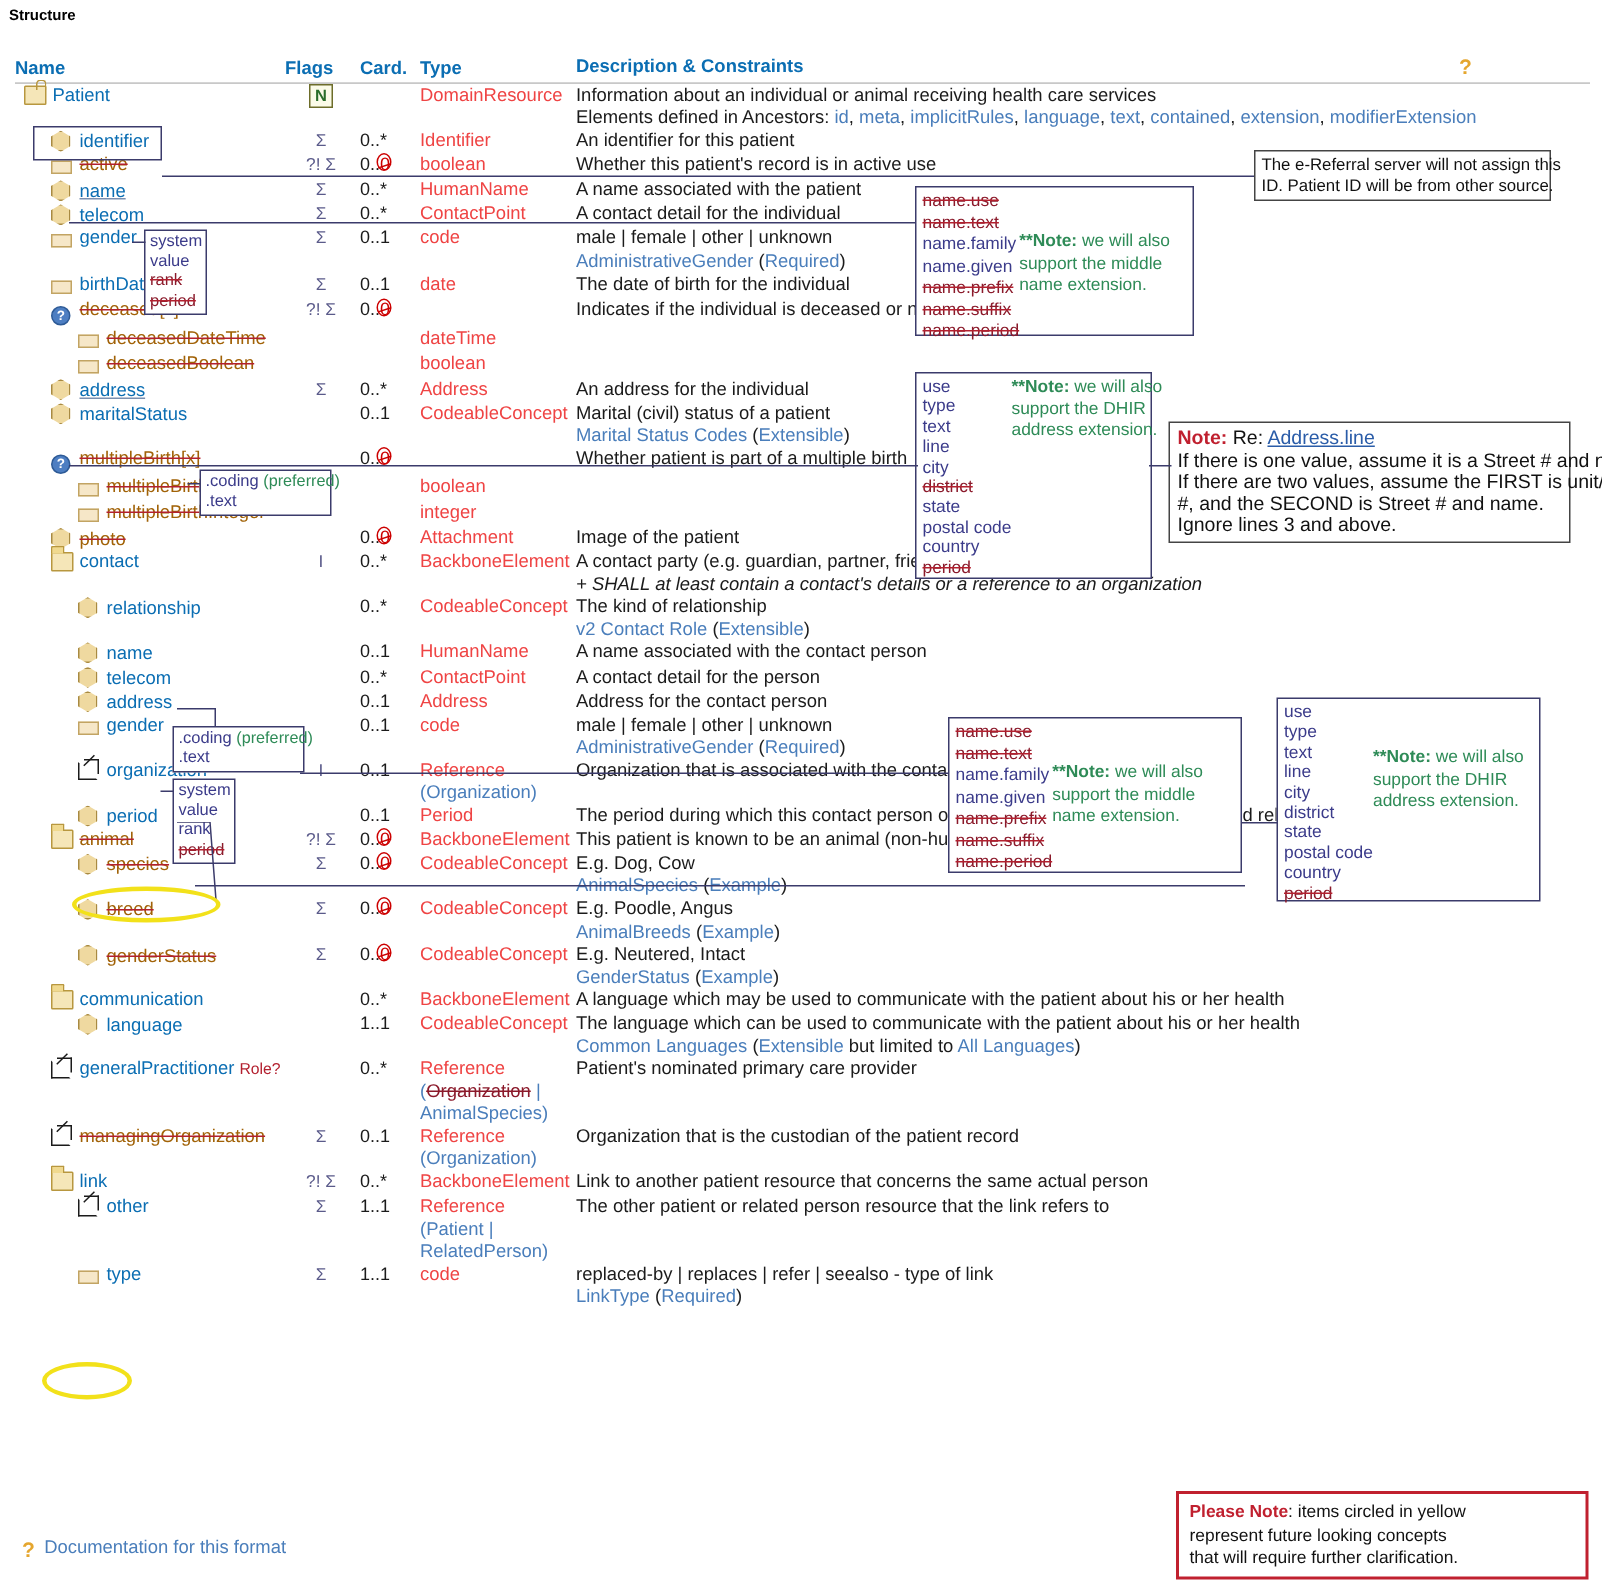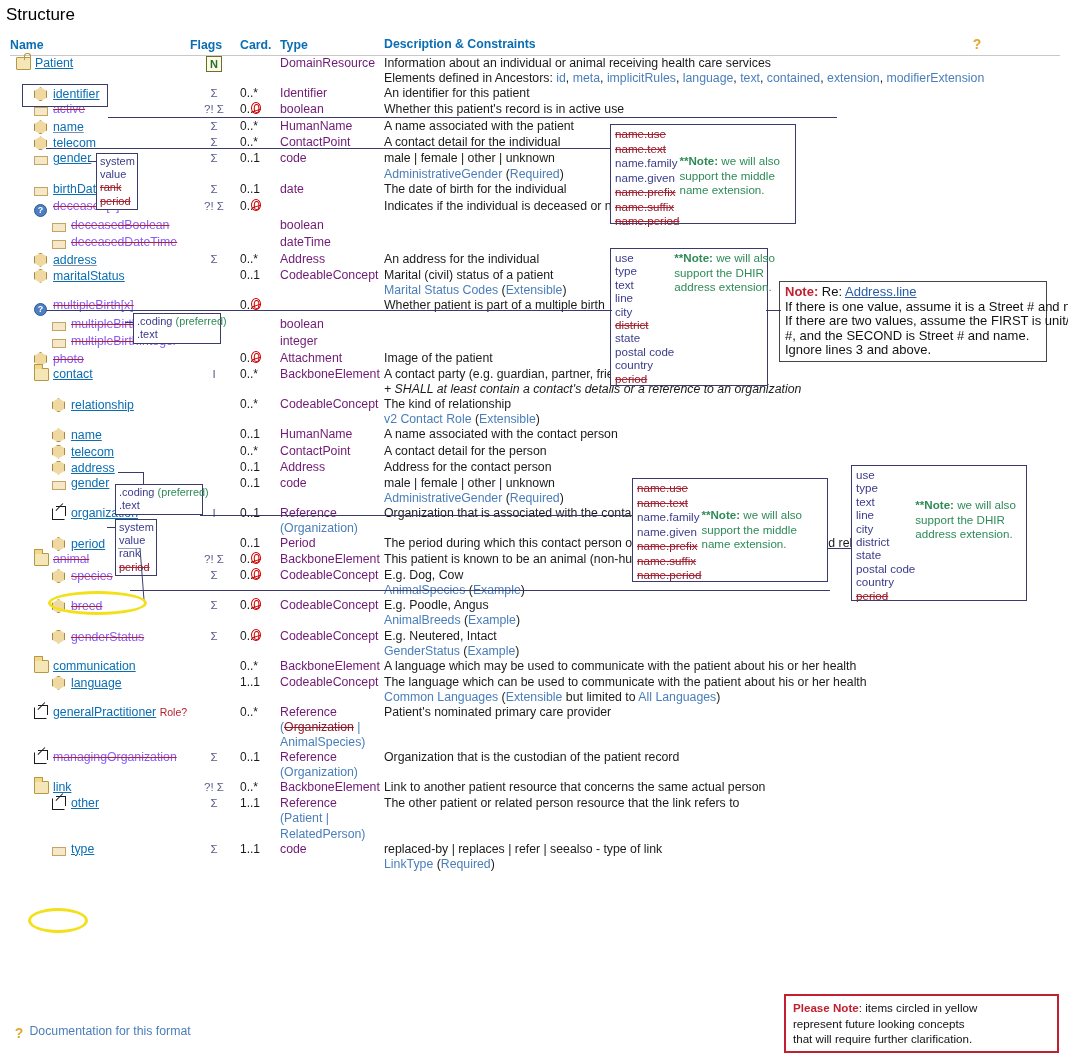--- a/index.html
+++ b/index.html
@@ -12,22 +12,22 @@
     position: relative;
     width: 1068px;
     height: 1064px;
     overflow: hidden;
     background: #fff;
   }
   
   .struct-title {
     position: absolute;
     left: 6px; top: 5px;
-    font-size: 17px;
-    font-weight: normal;
+    font-size: 10px;
+    font-weight: bold;
     color: #000;
   }
   
   table.fhir {
     position: absolute;
     left: 10px; top: 36px;
     width: 1050px;
     border-collapse: collapse;
     font-size: 12.3px;
     color: #000;
@@ -59,26 +59,26 @@
   
   .nm { position: relative; display: block; }
   .indent { display: inline-block; }
   .ico {
     display: inline-block;
     width: 16px; height: 16px;
     vertical-align: -3px;
     margin-right: 3px;
     position: relative;
   }
-  .lbl { color: #0B6EB3; text-decoration: underline; }
-  .lbl.struck { color: #8b5cf6; text-decoration: line-through; text-decoration-color: #b3202f; margin-top: 44px; }
+  .lbl { color: #0B6EB3; }
+  .lbl.struck { color: #a16207; text-decoration: line-through; text-decoration-color: #b3202f; margin-top: 44px; }
   .lbl.u { text-decoration: underline; text-decoration-color: #7a8fb0; }
 
   
-  .ty { color: #701a75; }
+  .ty { color: #ef4444; }
   .ty.struck { color: #8b1a2b; text-decoration: line-through; }
   .ty2 { color: #4a7ebb; display:block; }
 
   
   .d  { color: #1b1b1b; }
   .lnk { color: #4a7ebb; }
   .ital { font-style: italic; color:#1b1b1b; }
 
   
   .flag { color: #5a5a8a; font-size: 11.5px; }
@@ -334,38 +334,38 @@
           </td>
           <td class="col-flags"><span class="flag">?! Σ</span></td>
           <td class="col-card"><span class="card">0..<span class="zero0">0<span class="ring"></span></span></span></td>
           <td class="col-type">&nbsp;</td>
           <td class="col-desc">
             <div class="d">Indicates if the individual is deceased or not</div>
           </td>
         </tr>
         <tr>
           <td class="col-name">
+            <span class="nm"><span class="indent" style="width:42px"></span><span class="ico"><span class="ic-prim"></span></span><span class="lbl struck">deceasedDateTime</span></span>
+          </td>
+          <td class="col-flags"><span class="flag"></span></td>
+          <td class="col-card"><span class="card"></span></td>
+          <td class="col-type"><span class="ty">dateTime</span></td>
+          <td class="col-desc">&nbsp;</td>
+        </tr>
+        <tr>
+          <td class="col-name">
             <span class="nm"><span class="indent" style="width:42px"></span><span class="ico"><span class="ic-prim"></span></span><span class="lbl struck">deceasedBoolean</span></span>
           </td>
           <td class="col-flags"><span class="flag"></span></td>
           <td class="col-card"><span class="card"></span></td>
           <td class="col-type"><span class="ty">boolean</span></td>
           <td class="col-desc">&nbsp;</td>
         </tr>
         <tr>
           <td class="col-name">
-            <span class="nm"><span class="indent" style="width:42px"></span><span class="ico"><span class="ic-prim"></span></span><span class="lbl struck">deceasedDateTime</span></span>
-          </td>
-          <td class="col-flags"><span class="flag"></span></td>
-          <td class="col-card"><span class="card"></span></td>
-          <td class="col-type"><span class="ty">dateTime</span></td>
-          <td class="col-desc">&nbsp;</td>
-        </tr>
-        <tr>
-          <td class="col-name">
             <span class="nm"><span class="indent" style="width:24px"></span><span class="ico"><span class="ic-hex"></span></span><span class="lbl u">address</span></span>
           </td>
           <td class="col-flags"><span class="flag">Σ</span></td>
           <td class="col-card"><span class="card">0..*</span></td>
           <td class="col-type"><span class="ty">Address</span></td>
           <td class="col-desc">
             <div class="d">An address for the individual</div>
           </td>
         </tr>
         <tr>
@@ -636,20 +636,24 @@
             <div class="d">replaced-by | replaces | refer | seealso - type of link</div>
             <div><span class="lnk">LinkType</span> <span class="d">(</span><span class="lnk">Required</span><span class="d">)</span></div>
           </td>
         </tr>
       </tbody>
   </table>
 
   <div class="ov" style="left:22px;top:84px;width:86px;height:23px;border:1px solid #3b3b6b;"></div>
 
   <div class="leader" style="left:108px;top:117px;width:729px;"></div>
+  <div class="blackbox ov" style="left:836px;top:100px;width:198px;">
+    <div>The e-Referral server will not assign this</div>
+    <div>ID. Patient ID will be from other source.</div>
+  </div>
 
   <div class="box ov" style="left:96px;top:153px;width:42px;line-height:13.2px;font-size:11px;padding:1px 3px;">
     <div>system</div>
     <div>value</div>
     <div class="s">rank</div>
     <div class="s">period</div>
   </div>
   <div class="leader" style="left:88px;top:161px;width:9px;"></div>
 
   <div class="leader" style="left:46px;top:148px;width:566px;"></div>

